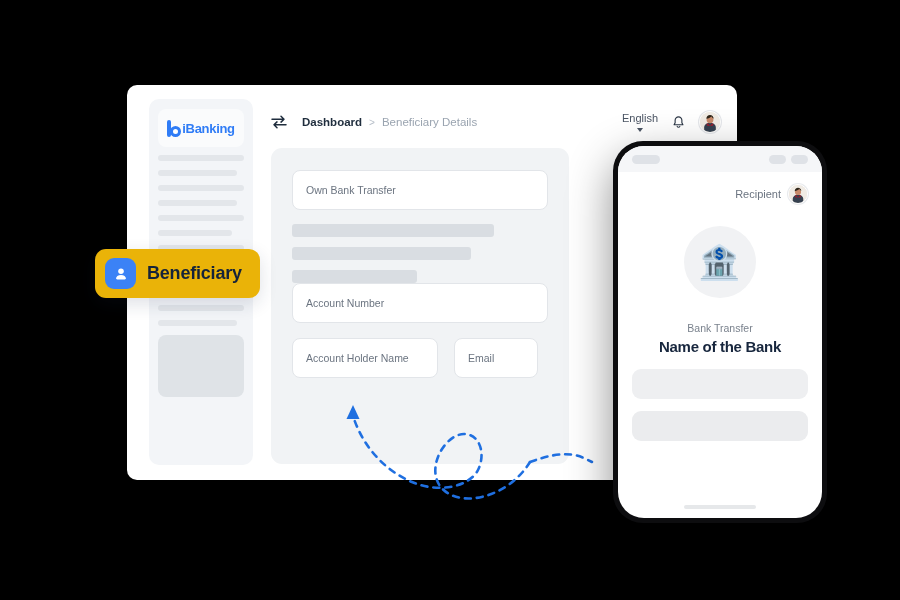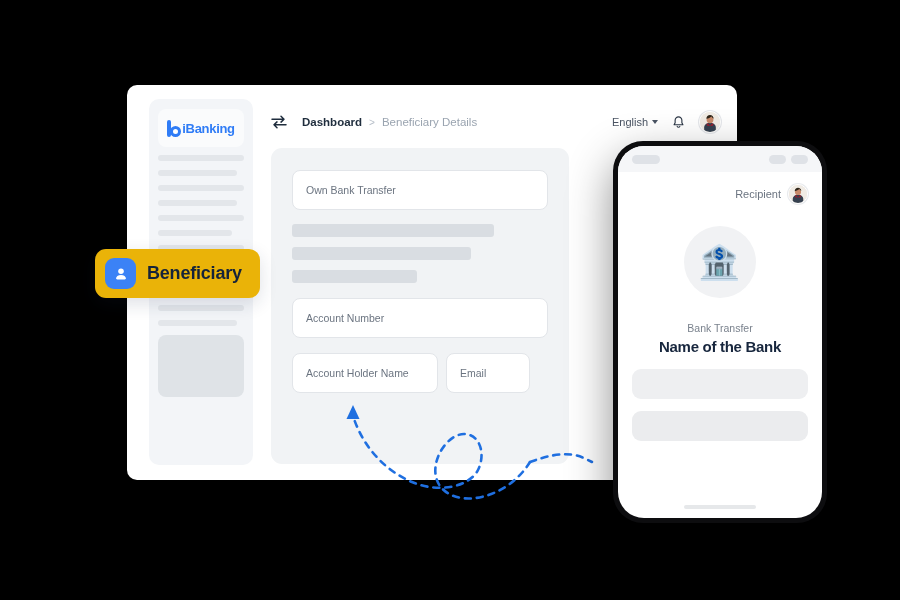--- a/index.html
+++ b/index.html
@@ -115,21 +115,21 @@
   .crumb-active { font-size: 11.5px; color: #1f2d3d; font-weight: bold; }
   .crumb-sep { font-size: 10px; color: #b6bec8; }
   .crumb-muted { font-size: 11.5px; color: #9aa4b0; }
 
   .topbar-right {
     margin-left: auto;
     display: flex;
     align-items: center;
     gap: 13px;
   }
-  .lang { font-size: 11px; color: #4a5463; display: flex; align-items: center; gap: 4px; }
+  .lang { font-size: 11px; color: #4a5463; display: flex; align-items: center; gap: 4px; flex-direction: column; }
   .caret { width: 0; height: 0; border-left: 3.5px solid transparent; border-right: 3.5px solid transparent; border-top: 4px solid #4a5463; }
   .bell { width: 15px; height: 15px; }
   .avatar-sm {
     width: 22px; height: 22px; border-radius: 50%;
     background: #ece7e1; border: 1.5px solid #ffffff;
     box-shadow: 0 0 0 1px #e5e7eb;
     overflow: hidden; flex: none;
   }
 
   
@@ -152,21 +152,21 @@
     align-items: center;
     padding: 0 13px;
     font-size: 10.5px;
     color: #6b7480;
   }
   .field.tall { height: 40px; }
   .bar { background: #d9dde2; border-radius: 3px; height: 13px; }
   .bar.b1 { width: 79%; margin-top: 14px; }
   .bar.b2 { width: 70%; margin-top: 10px; }
   .bar.b3 { width: 49%; margin-top: 10px; }
-  .row { display: flex; gap: 8px; margin-top: 15px; }
+  .row { display: flex; gap: 16px; margin-top: 15px; }
   .row .field { flex: none; }
   .row .field.holder { width: 146px; }
   .row .field.email  { width: 84px; }
 
   
   .beneficiary-badge {
     position: absolute;
     left: 95px;
     top: 249px;
     display: flex;
@@ -322,21 +322,21 @@
           </svg>
         </div>
       </div>
     </div>
 
     <div class="form-card">
       <div class="field tall">Own Bank Transfer</div>
       <div class="bar b1"></div>
       <div class="bar b2"></div>
       <div class="bar b3"></div>
-      <div style="margin-top:15px">
+      <div style="">
         <div class="field tall">Account Number</div>
       </div>
       <div class="row">
         <div class="field holder tall">Account Holder Name</div>
         <div class="field email tall">Email</div>
       </div>
     </div>
   </div>
 
   <div class="beneficiary-badge">

